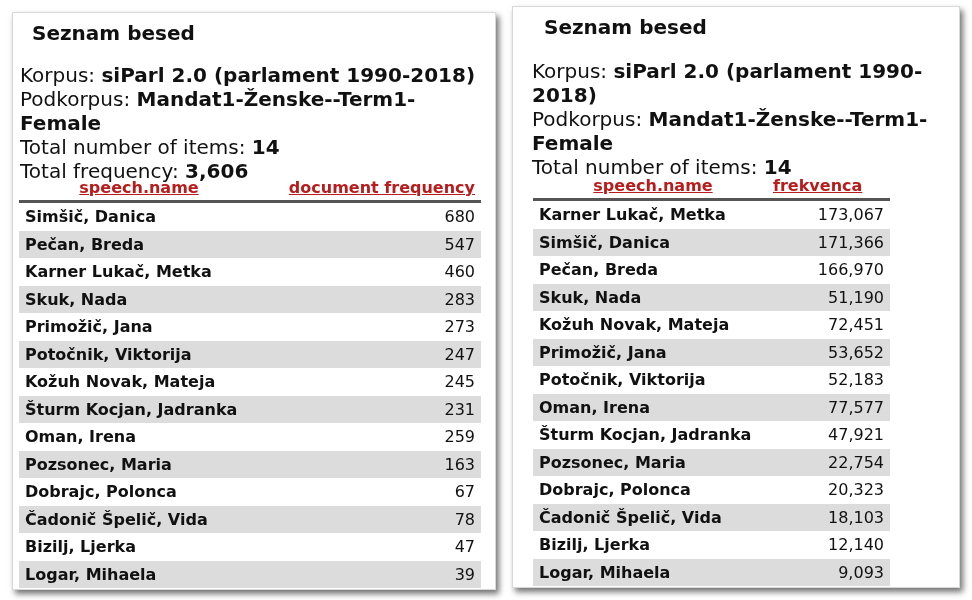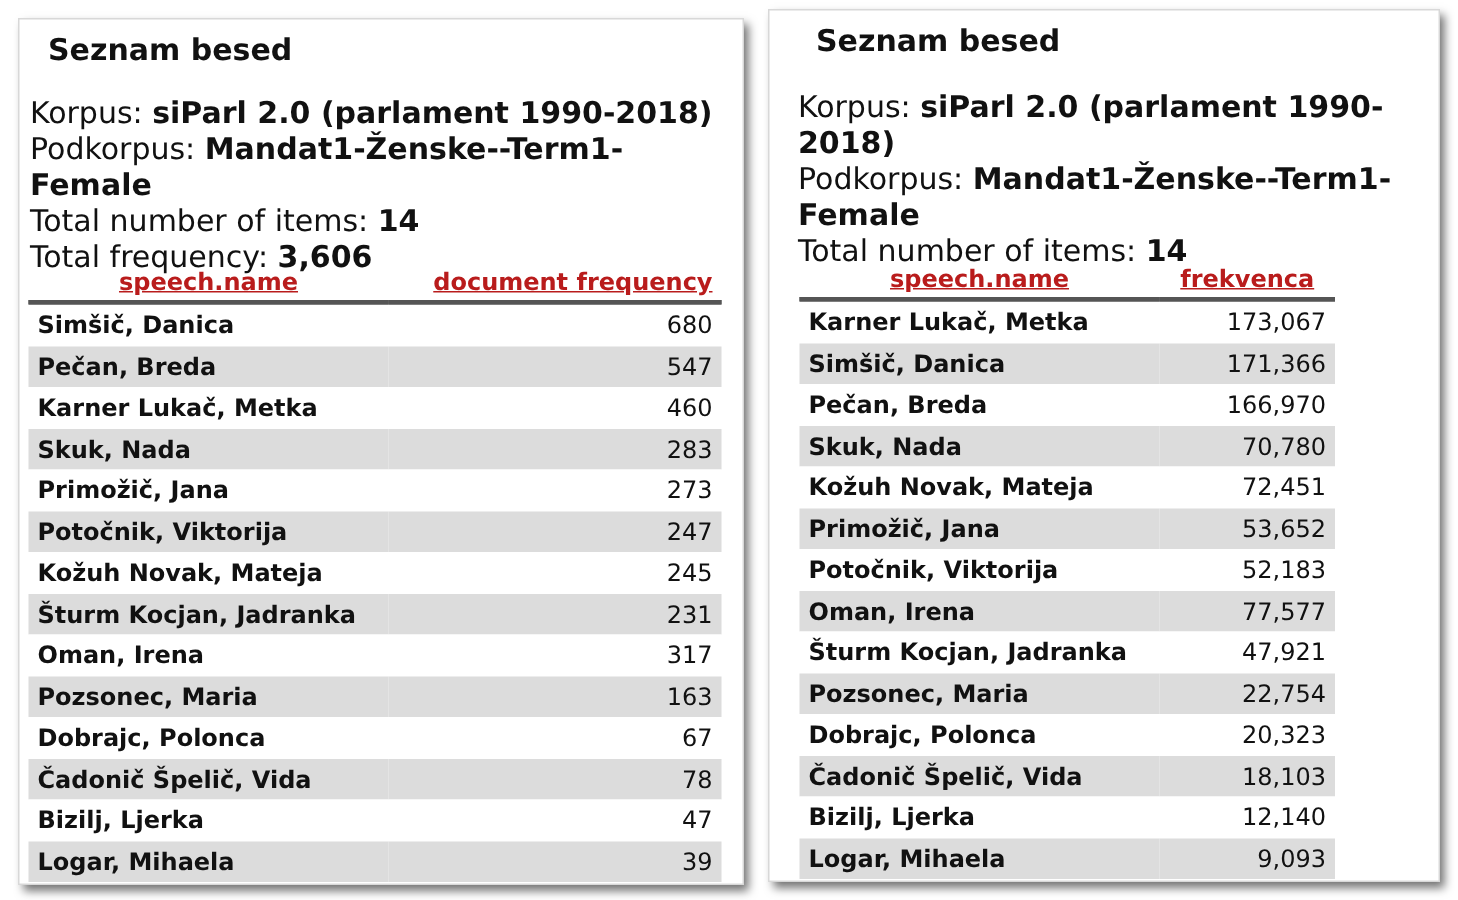--- a/index.html
+++ b/index.html
@@ -71,21 +71,21 @@
         <tr class="odd">
           <td>Kožuh Novak, Mateja</td>
           <td class="num">245</td>
         </tr>
         <tr class="even">
           <td>Šturm Kocjan, Jadranka</td>
           <td class="num">231</td>
         </tr>
         <tr class="odd">
           <td>Oman, Irena</td>
-          <td class="num">317</td>
+          <td class="num">259</td>
         </tr>
         <tr class="even">
           <td>Pozsonec, Maria</td>
           <td class="num">163</td>
         </tr>
         <tr class="odd">
           <td>Dobrajc, Polonca</td>
           <td class="num">67</td>
         </tr>
         <tr class="even">
@@ -108,39 +108,39 @@
   <div class="title" style="left:19px; top:8px;">Seznam besed</div>
   <div class="meta" style="left:19px; top:52px;">
     <div><span>Korpus: </span><b>siParl 2.0 (parlament 1990-2018)</b></div>
     <div><span>Podkorpus: </span><b>Mandat1-Ženske--Term1-Female</b></div>
     <div><span>Total number of items: </span><b>14</b></div>
   </div>
   <table id="tbl-right" style="left:20px; top:164px; width:357px;">
     <thead>
       <tr>
         <th style="width:240px;"><a>speech.name</a></th>
-        <th style="text-align:center;"><a>frekvenca</a></th>
+        <th style="text-align:left;"><a>frekvenca</a></th>
       </tr>
     </thead>
     <tbody id="tbody-right">
         <tr class="odd">
           <td>Karner Lukač, Metka</td>
           <td class="num">173,067</td>
         </tr>
         <tr class="even">
           <td>Simšič, Danica</td>
           <td class="num">171,366</td>
         </tr>
         <tr class="odd">
           <td>Pečan, Breda</td>
           <td class="num">166,970</td>
         </tr>
         <tr class="even">
           <td>Skuk, Nada</td>
-          <td class="num">70,780</td>
+          <td class="num">51,190</td>
         </tr>
         <tr class="odd">
           <td>Kožuh Novak, Mateja</td>
           <td class="num">72,451</td>
         </tr>
         <tr class="even">
           <td>Primožič, Jana</td>
           <td class="num">53,652</td>
         </tr>
         <tr class="odd">

